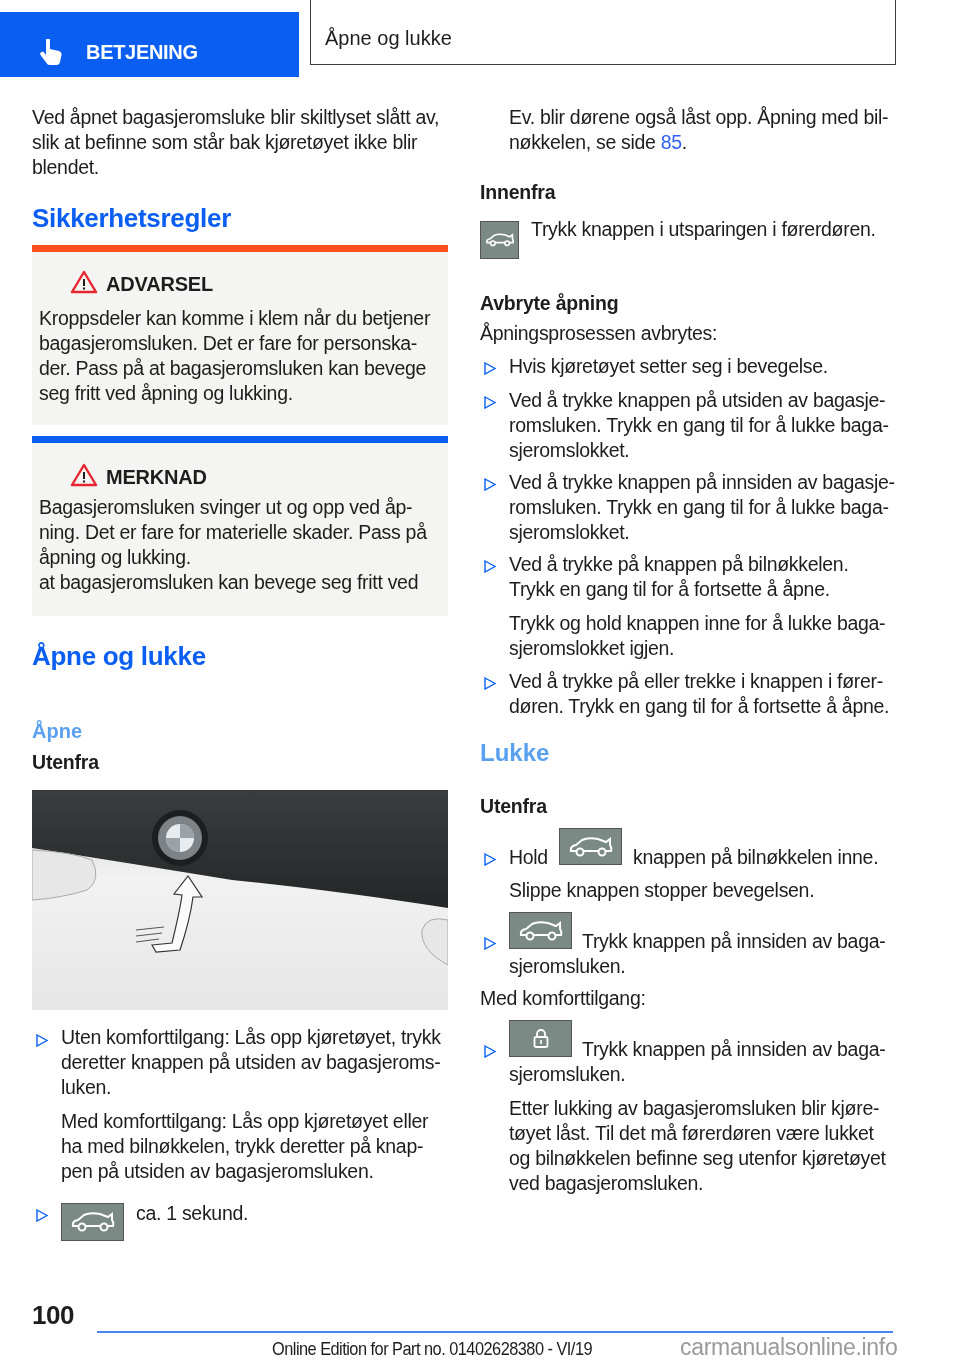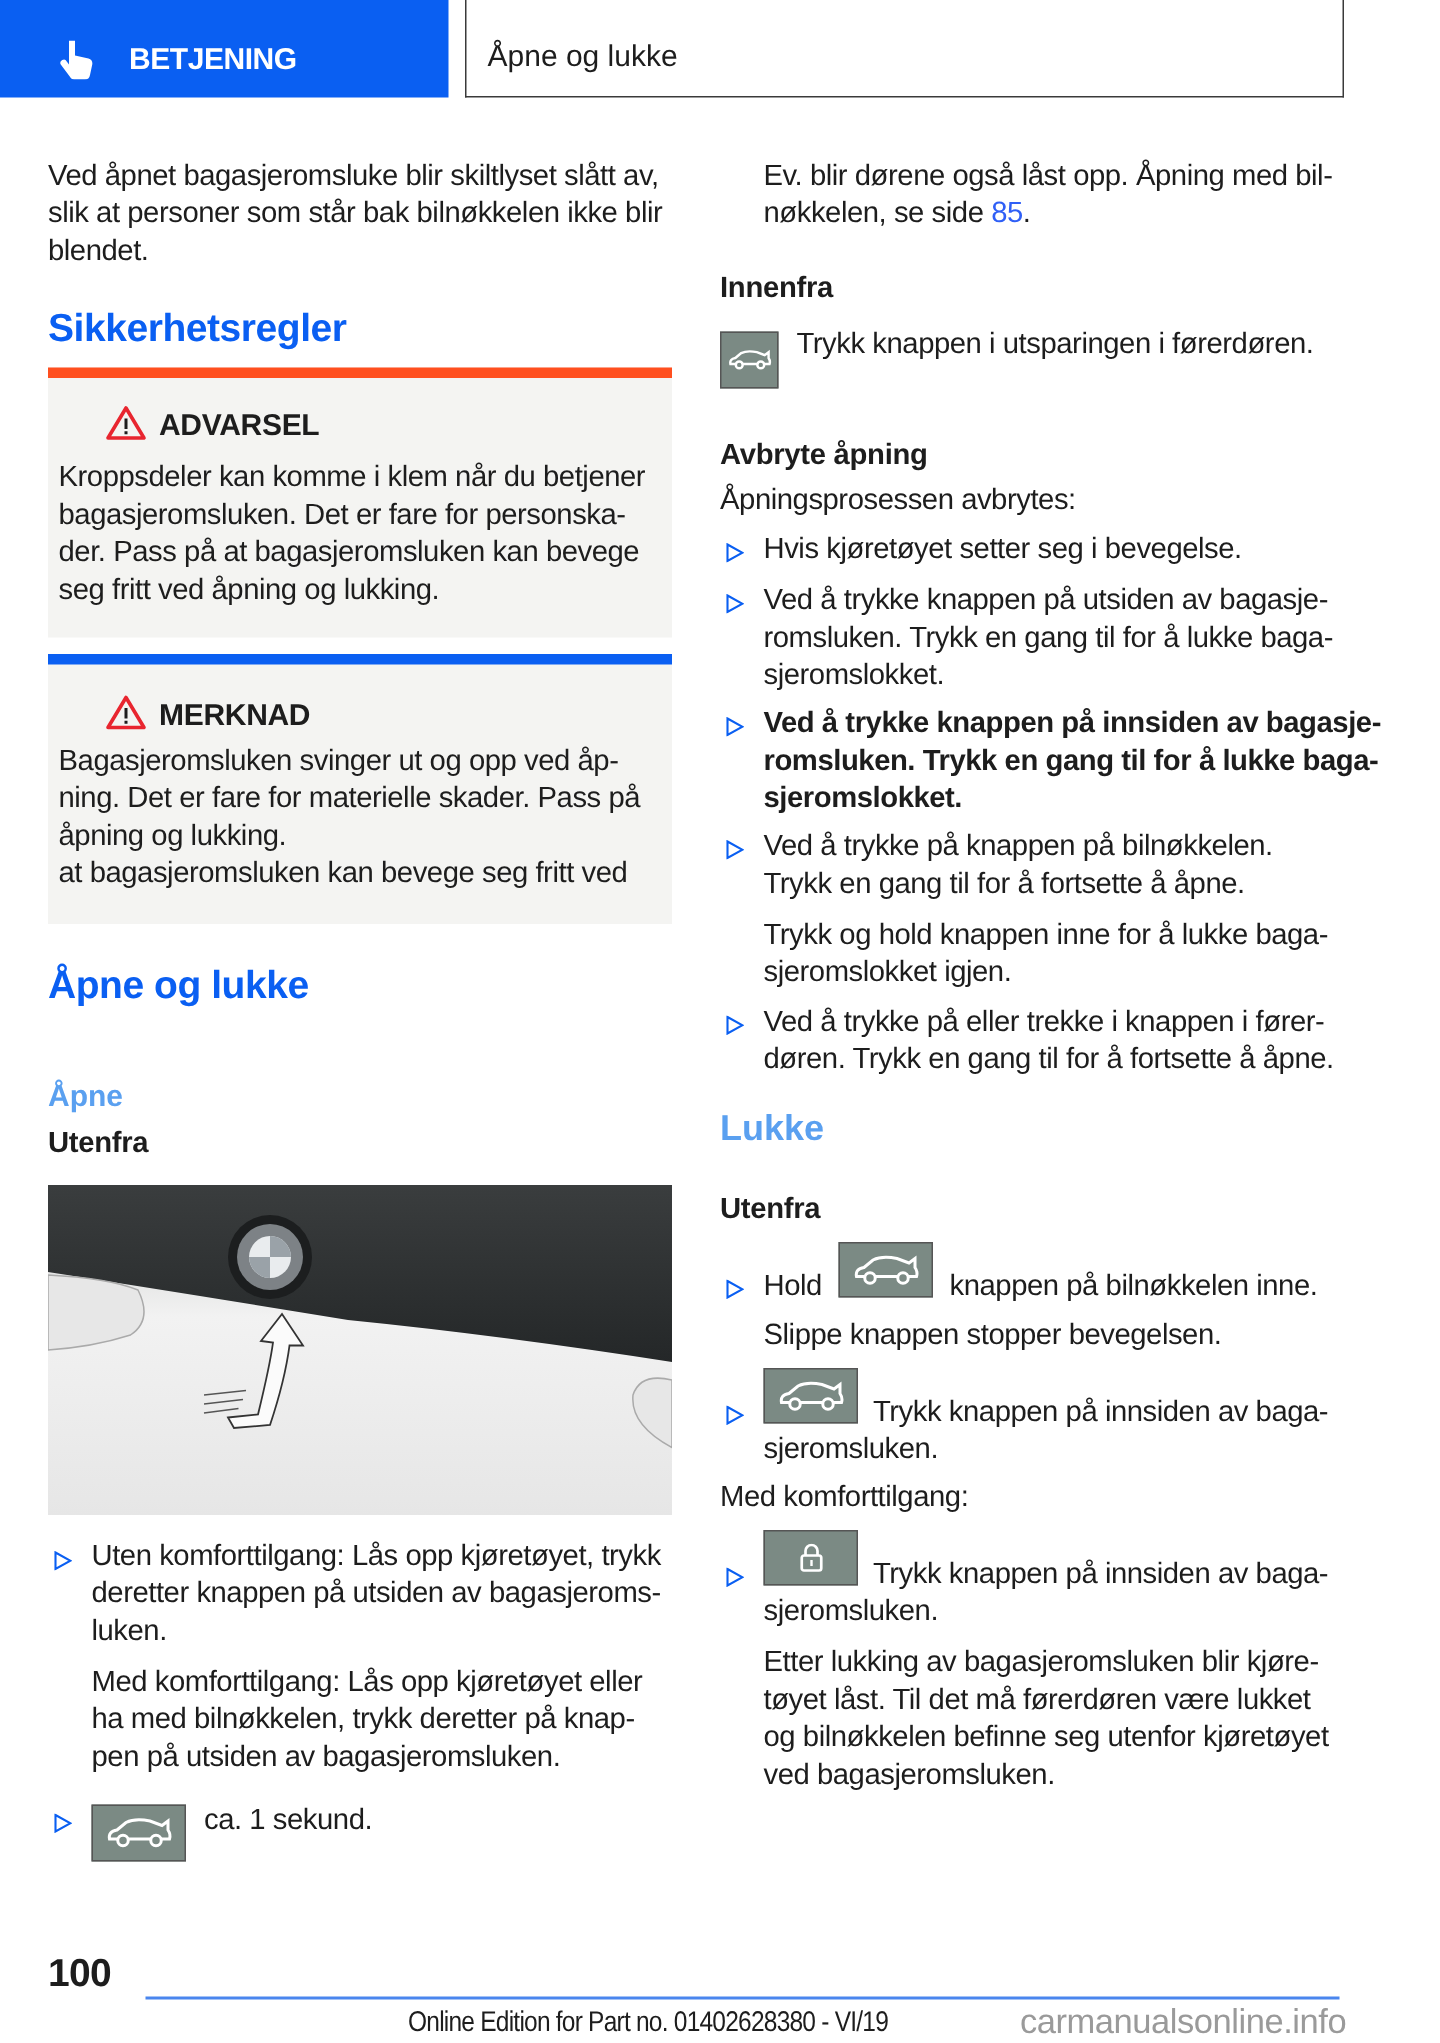--- a/index.html
+++ b/index.html
@@ -1,19 +1,19 @@
 <!DOCTYPE html>
 <html><head>
 <meta charset="utf-8">
 <style>
   * { box-sizing: border-box; margin: 0; padding: 0; }
   html, body { width: 960px; height: 1362px; background: #ffffff; overflow: hidden; }
   body { position: relative; font-family: "Liberation Sans", sans-serif; color: #1d1d1d; }
 
-  .hdr-tab { position: absolute; left: 0; top: 0; width: 299px; height: 65px; background: #0a5ff2; display: flex; align-items: center; }
+  .hdr-tab { position: absolute; left: 0; top: 12px; width: 299px; height: 65px; background: #0a5ff2; display: flex; align-items: center; }
   .hdr-tab .hand { position: absolute; left: 40px; top: 27px; width: 24px; height: 26px; }
   .hdr-tab .lbl { position: absolute; left: 86px; top: 29px; color: #fff; font-weight: bold; font-size: 20px; letter-spacing: -0.3px; }
   .hdr-box { position: absolute; left: 310px; top: -2px; width: 586px; height: 67px; border: 1.5px solid #3a3a3a; border-top: none; }
   .hdr-box .ttl { position: absolute; left: 14px; top: 29px; font-size: 20px; color: #1d1d1d; }
   .p { font-size: 19.5px; line-height: 25px; letter-spacing: -0.3px; }
   .abs { position: absolute; }
 
   .h-blue { color: #0a5ff2; font-weight: bold; }
   .h-light { color: #5aa0f0; font-weight: bold; }
   .h-sub { font-weight: bold; font-size: 19.5px; color: #1d1d1d; letter-spacing: -0.2px; }
@@ -48,21 +48,21 @@
   </svg>
   <span class="lbl">BETJENING</span>
 </div>
 <div class="hdr-box">
   <span class="ttl">Åpne og lukke</span>
 </div>
 
 <div>
   <div class="abs p" style="left:32px; top:105px;">
     <div>Ved åpnet bagasjeromsluke blir skiltlyset slått av,</div>
-    <div>slik at personer som står bak bilnøkkelen ikke blir</div>
+    <div>slik at befinne som står bak kjøretøyet ikke blir</div>
     <div>blendet.</div>
   </div>
 
   <div class="abs h-blue" style="left:32px; top:203px; font-size:26px; letter-spacing:-0.3px;">Sikkerhetsregler</div>
 
   <div class="notice" style="top:245px; height:180px;">
     <div class="bar" style="background:#ff4f1f;"></div>
     <svg class="warn" style="top:25px;" viewBox="0 0 28 24">
       <path d="M14 2 L26 22 H2 Z" fill="none" stroke="#e8252f" stroke-width="2.4" stroke-linejoin="round"></path>
       <rect x="13" y="9" width="2" height="7" fill="#1d1d1d"></rect>
@@ -189,21 +189,21 @@
       </svg></div>
   <div class="abs p" style="left:509px; top:388px;">
     <div>Ved å trykke knappen på utsiden av bagasje-</div>
     <div>romsluken. Trykk en gang til for å lukke baga-</div>
     <div>sjeromslokket.</div>
   </div>
 
   <div class="bullet" style="left:484px; top:478px;"><svg viewBox="0 0 12 13">
         <path d="M1 1 L11 6.5 L1 12 Z" fill="none" stroke="#0a5ff2" stroke-width="1.4"></path>
       </svg></div>
-  <div class="abs p" style="left:509px; top:470px;font-weight:bold;">
+  <div class="abs p" style="left:509px; top:470px;">
     <div>Ved å trykke knappen på innsiden av bagasje-</div>
     <div>romsluken. Trykk en gang til for å lukke baga-</div>
     <div>sjeromslokket.</div>
   </div>
 
   <div class="bullet" style="left:484px; top:560px;"><svg viewBox="0 0 12 13">
         <path d="M1 1 L11 6.5 L1 12 Z" fill="none" stroke="#0a5ff2" stroke-width="1.4"></path>
       </svg></div>
   <div class="abs p" style="left:509px; top:552px;">
     <div>Ved å trykke på knappen på bilnøkkelen.</div>

